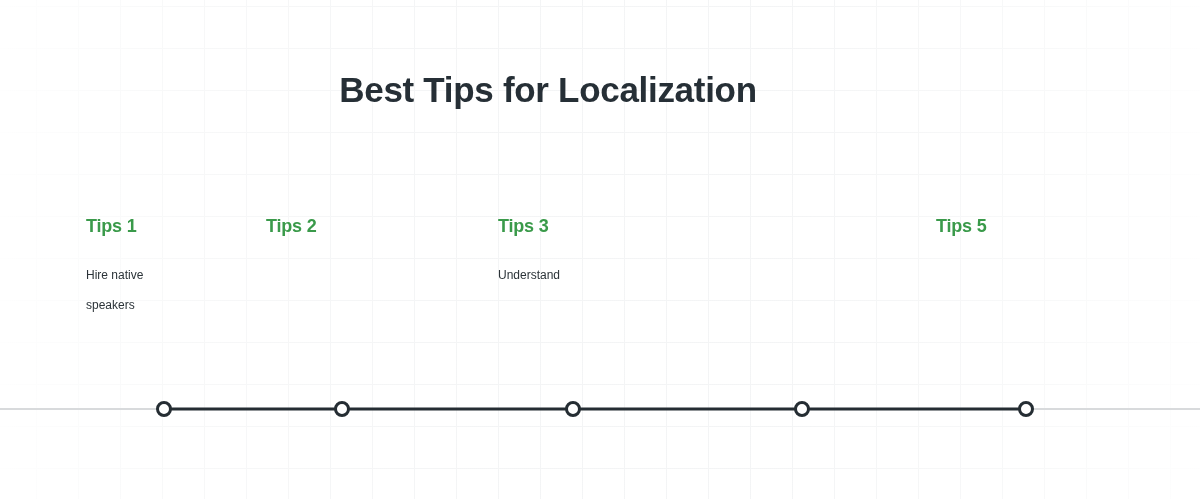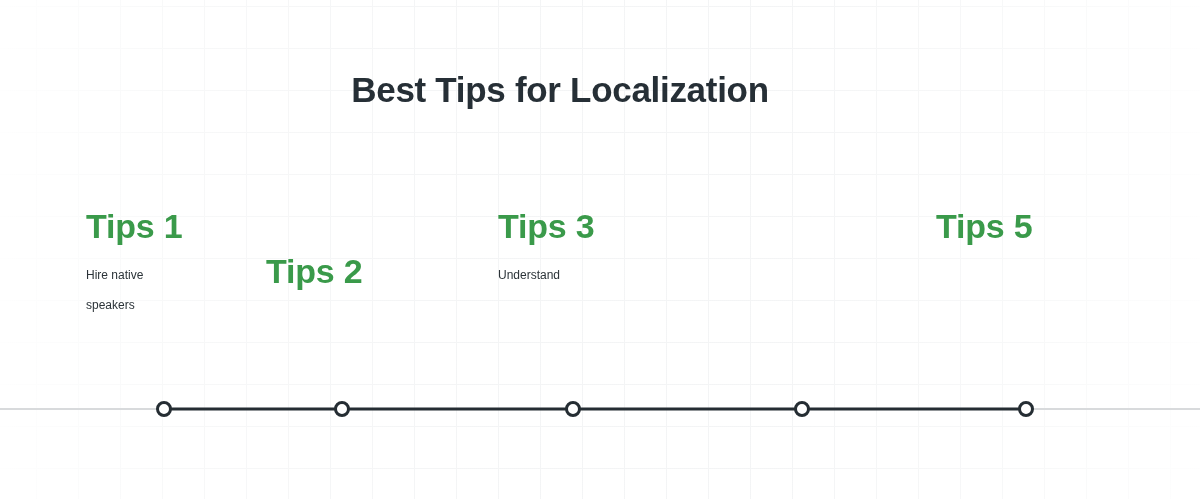--- a/index.html
+++ b/index.html
@@ -63,54 +63,53 @@
     top: 68px;
     left: 0;
     width: 1096px;
     text-align: center;
     font-size: 35px;
     font-weight: 700;
     letter-spacing: -0.3px;
     color: #262f36;
     line-height: 44px;
     margin: 0;
-    padding-left: 12px;
   }
 
   
   .tips-row {
     position: absolute;
     top: 211px;
     left: 0;
     width: 1200px;
     height: 130px;
   }
   .tip {
     position: absolute;
     top: 0;
   }
   .tip-heading {
     margin: 0;
-    font-size: 34px;
+    font-size: 18px;
     font-weight: 700;
     letter-spacing: -0.2px;
     color: #3a9a4a;
     line-height: 30px;
     white-space: nowrap;
   }
   .tip-body {
     margin: 19px 0 0 0;
     font-size: 12px;
     font-weight: 400;
     color: #2b3338;
     line-height: 30px;
   }
 
   .tip-1 { left: 86px;  width: 170px; }
-  .tip-2 { left: 266px; width: 200px; margin-top: 45px; }
+  .tip-2 { left: 266px; width: 200px; }
   .tip-3 { left: 498px; width: 205px; }
   .tip-4 { left: 724px; width: 195px; }
   .tip-5 { left: 936px; width: 210px; }
 
   
   .timeline {
     position: absolute;
     left: 0;
     top: 388px;
     width: 1200px;

